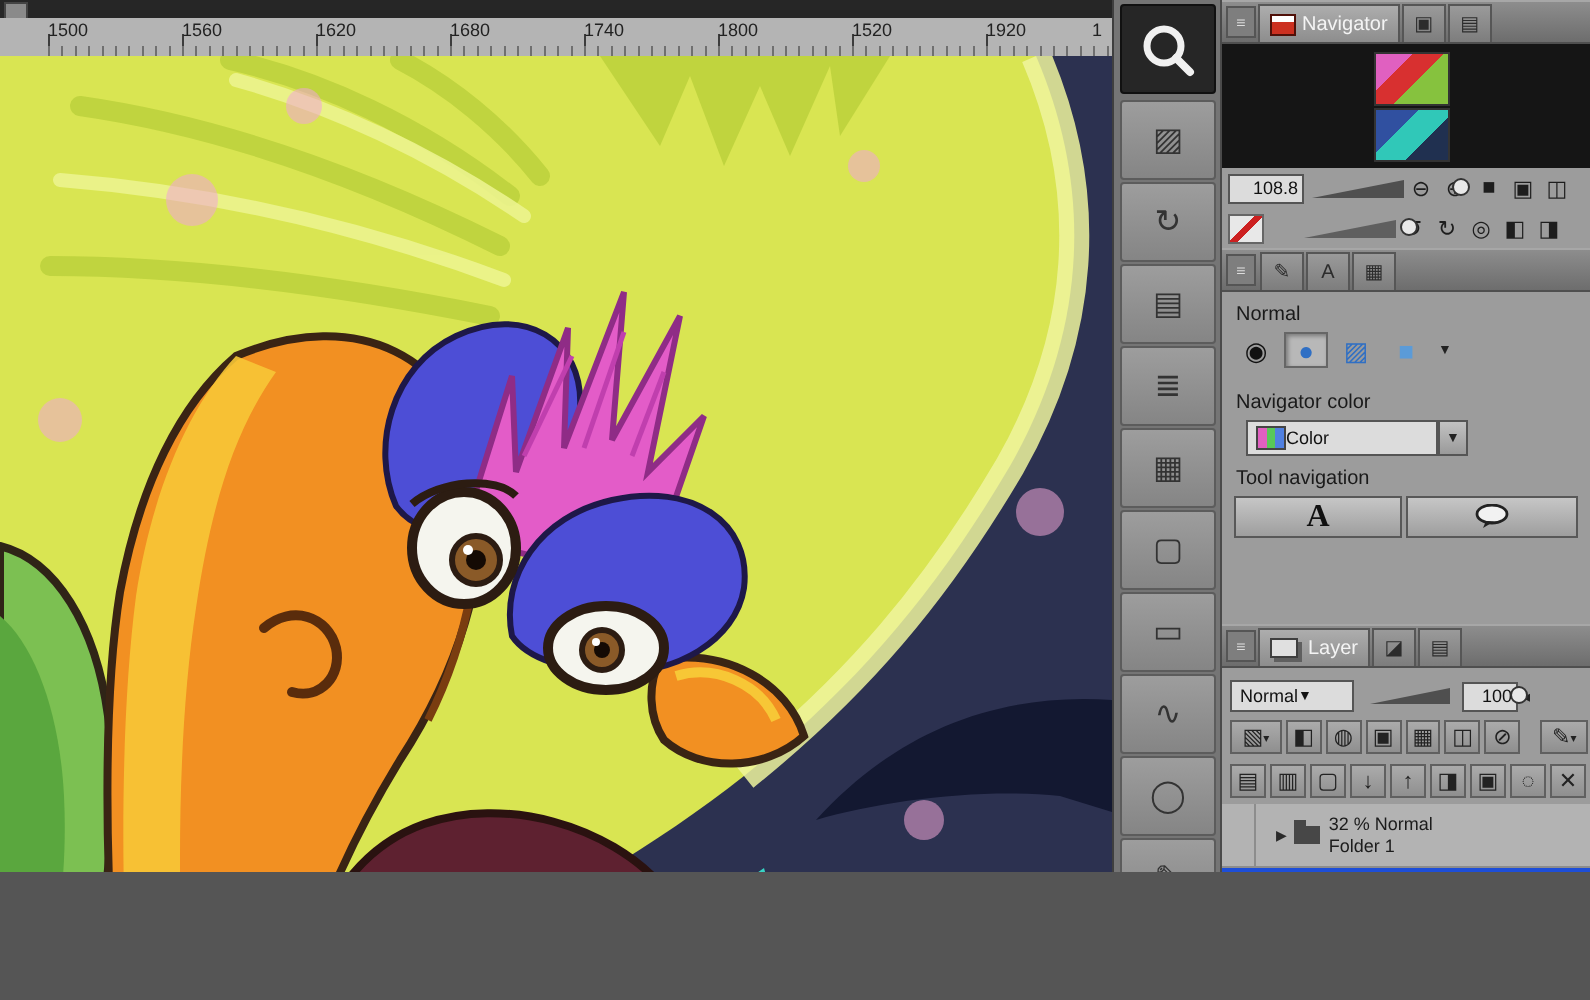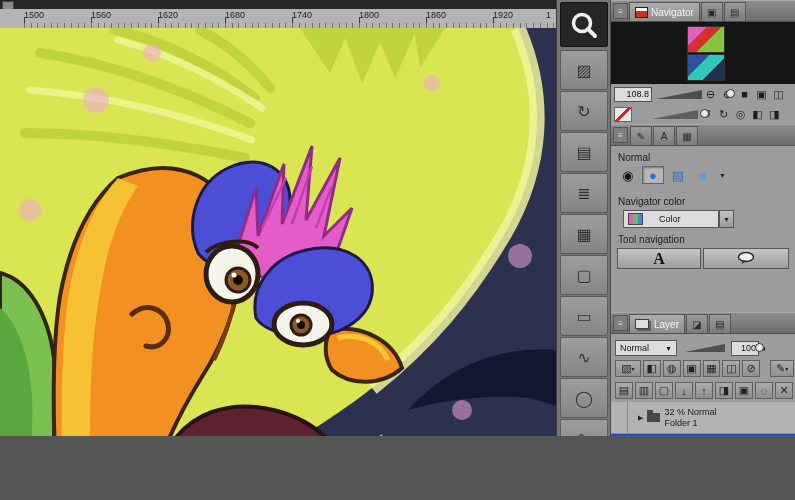--- a/index.html
+++ b/index.html
@@ -55,21 +55,21 @@
   .numbox{background:#dcdcdc;border:1px solid #555;font-size:9px;color:#111;text-align:right;padding:0 2px;height:13px;line-height:13px;box-sizing:content-box;}
   .wedge{width:0;height:0;border-left:46px solid transparent;border-bottom:9px solid #4f4f4f;position:relative;}
   .knob{position:absolute;width:7px;height:7px;border-radius:50%;background:#e8e8e8;border:1px solid #333;}
   .cico{width:17px;height:16px;display:flex;align-items:center;justify-content:center;font-size:11px;color:#1d1d1d;}
   .redpen{width:16px;height:13px;border:1px solid #666;
         background:linear-gradient(135deg,transparent 42%,#cc2020 42% 58%,transparent 58%),#e8e8e8;}
 
   .plabel{position:absolute;font-size:10px;color:#1a1a1a;}
   .fx-box{width:22px;height:18px;display:flex;align-items:center;justify-content:center;font-size:13px;}
   .fx-pressed{background:#b8b8b8;border:1px solid #666;box-shadow:inset 1px 1px 2px rgba(0,0,0,.35);box-sizing:border-box;}
-  .dd{background:#dcdcdc;border:1px solid #555;font-size:9px;color:#111;display:flex;align-items:center;gap:16px;padding:0 4px;box-sizing:border-box;}
+  .dd{background:#dcdcdc;border:1px solid #555;font-size:9px;color:#111;display:flex;align-items:center;gap:0;padding:0 4px;box-sizing:border-box;}
   .ddbtn{width:15px;background:linear-gradient(#c2c2c2,#9a9a9a);border:1px solid #555;display:flex;align-items:center;justify-content:center;font-size:7px;color:#222;box-sizing:border-box;}
   .chip{width:13px;height:10px;border:1px solid #444;
         background:linear-gradient(90deg,#e060c0 0 33%,#58c858 33% 66%,#5080e0 66%);}
   .bigbtn{position:absolute;height:21px;background:linear-gradient(#c6c6c6,#9e9e9e);border:1px solid #585858;
         display:flex;align-items:center;justify-content:center;box-sizing:border-box;}
   .bigbtn .A{font-family:"Liberation Serif",serif;font-weight:bold;font-size:16px;color:#111;line-height:1;}
 
   .irow{position:absolute;left:0;width:185px;height:21px;display:flex;align-items:center;}
   .sico{width:18px;height:17px;display:flex;align-items:center;justify-content:center;font-size:11px;color:#222;
         background:linear-gradient(#ababab,#8f8f8f);border:1px solid #606060;box-sizing:border-box;margin-right:2px;}
@@ -100,21 +100,21 @@
 
     <div id="ruler" class="abs">
       <div class="ticks-major"></div>
       <div class="ticks-minor"></div>
       <span class="rnum" style="left:24px">1500</span>
       <span class="rnum" style="left:91px">1560</span>
       <span class="rnum" style="left:158px">1620</span>
       <span class="rnum" style="left:225px">1680</span>
       <span class="rnum" style="left:292px">1740</span>
       <span class="rnum" style="left:359px">1800</span>
-      <span class="rnum" style="left:426px">1860</span>
+      <span class="rnum" style="left:426px">1520</span>
       <span class="rnum" style="left:493px">1920</span>
       <span class="rnum" style="left:546px">1</span>
     </div>
 
     <svg id="artwork" class="abs" viewBox="0 0 556 472" width="556" height="472" preserveAspectRatio="none">
       <rect width="556" height="472" fill="#2c3150"></rect>
 
       <path d="M0,0 L518,0 C548,70 542,140 505,205 C468,268 428,315 372,360 C315,405 245,442 175,472 L0,472 Z" fill="#d9e552"></path>
       <path d="M518,0 C548,70 542,140 505,205 C468,268 428,315 372,360" fill="none" stroke="#eff59d" stroke-width="15" opacity="0.85"></path>
 

